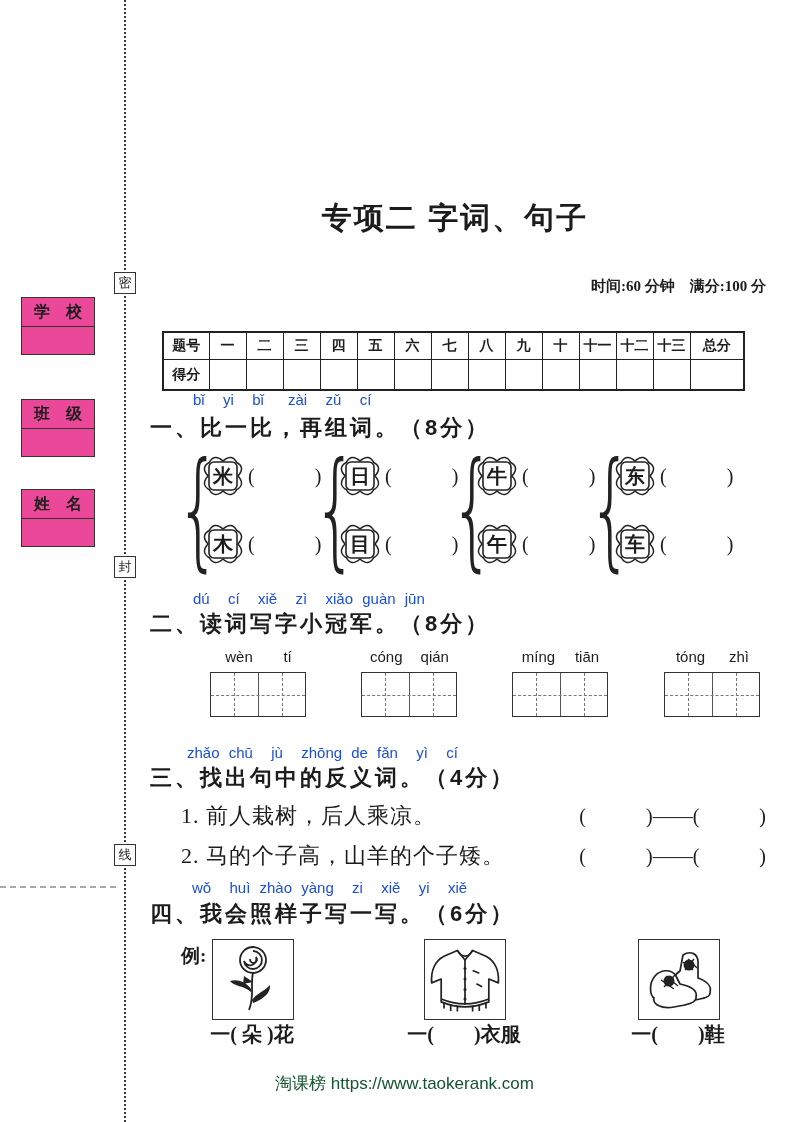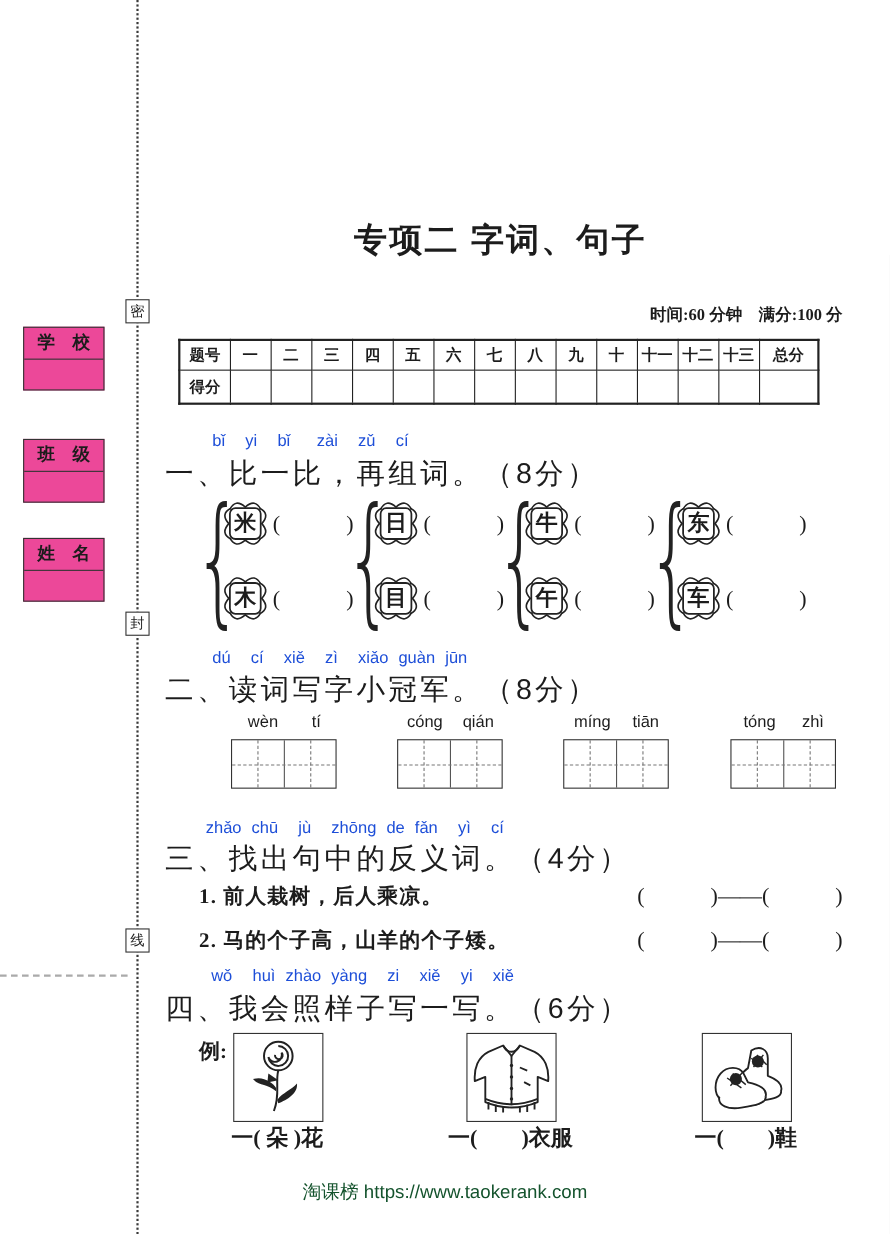--- a/index.html
+++ b/index.html
@@ -24,25 +24,25 @@
   .subtitle{position:absolute;top:198px;left:100px;width:710px;text-align:center;
             font-weight:700;font-size:30px;letter-spacing:2px;}
   .time-info{position:absolute;top:277px;left:400px;width:366px;text-align:right;
              font-family:"Liberation Serif",serif;font-weight:700;font-size:15px;white-space:pre;}
 
   
   .score-table{position:absolute;top:308px;left:162px;border-collapse:collapse;table-layout:fixed;}
   .score-table td{border:1.2px solid #222;text-align:center;font-family:"Liberation Serif",serif;
                   font-size:14px;font-weight:600;padding:0;height:26px;}
   .score-table tr.r2 td{height:29px;}
-  .score-table{border:2px solid #222;}
+  .score-table{border:2px solid #222;margin-top:23px;}
 
   
   .pinyin{position:absolute;font-size:15px;color:#1d4ed8;white-space:pre;word-spacing:5px;text-align:right;}
-  .q-heading{position:absolute;font-weight:400;font-size:26px;letter-spacing:3px;white-space:pre;}
+  .q-heading{position:absolute;font-weight:700;font-size:22px;letter-spacing:3px;white-space:pre;}
 
   
   .q1-group{position:absolute;top:452px;display:flex;align-items:center;}
   .brace{font-family:"DejaVu Sans",sans-serif;font-size:128px;font-weight:100;line-height:116px;
          width:24px;transform:scaleX(0.55);transform-origin:left center;color:#222;}
   .q1-col{display:flex;flex-direction:column;gap:22px;}
   .q1-row{display:flex;align-items:center;height:46px;}
   .charframe{position:relative;width:46px;height:46px;}
   .charframe svg{position:absolute;left:0;top:0;width:46px;height:46px;}
   .frame-char{position:absolute;left:0;top:0;width:46px;height:46px;text-align:center;line-height:46px;
@@ -53,21 +53,21 @@
   .q2-group{position:absolute;top:648px;width:97px;padding-left:29px;}
   .q2-pinyin{display:flex;justify-content:space-around;font-size:15px;height:24px;}
   .wgrid{width:94px;height:43px;border:1.6px solid #333;display:flex;position:relative;background:#fff;}
   .wgrid .cell{flex:1;position:relative;border-right:1.3px solid #555;}
   .wgrid .cell:last-child{border-right:none;}
   .wgrid .cell::before{content:"";position:absolute;left:50%;top:0;bottom:0;border-left:1px dashed #777;}
   .wgrid::after{content:"";position:absolute;left:0;right:0;top:50%;border-top:1px dashed #777;}
 
   
   .q3-item{position:absolute;left:181px;width:585px;display:flex;justify-content:space-between;align-items:baseline;}
-  .q3-sentence{font-family:"Liberation Serif",serif;font-size:19px;font-weight:700;letter-spacing:1px;}
+  .q3-sentence{font-family:"Liberation Serif",serif;font-size:22px;font-weight:400;letter-spacing:1px;}
   .slot3{font-family:"Liberation Serif",serif;font-size:20px;white-space:pre;}
 
   
   .example-label{position:absolute;top:943px;left:181px;font-family:"Liberation Serif",serif;
                  font-size:19px;font-weight:700;}
   .pic-box{position:absolute;top:939px;width:80px;height:79px;border:1.5px solid #333;background:#fff;}
   .pic-box svg{width:100%;height:100%;}
   .caption{position:absolute;top:1021px;width:140px;text-align:center;font-family:"Liberation Serif",serif;
            font-size:20px;font-weight:700;white-space:pre;}
 

